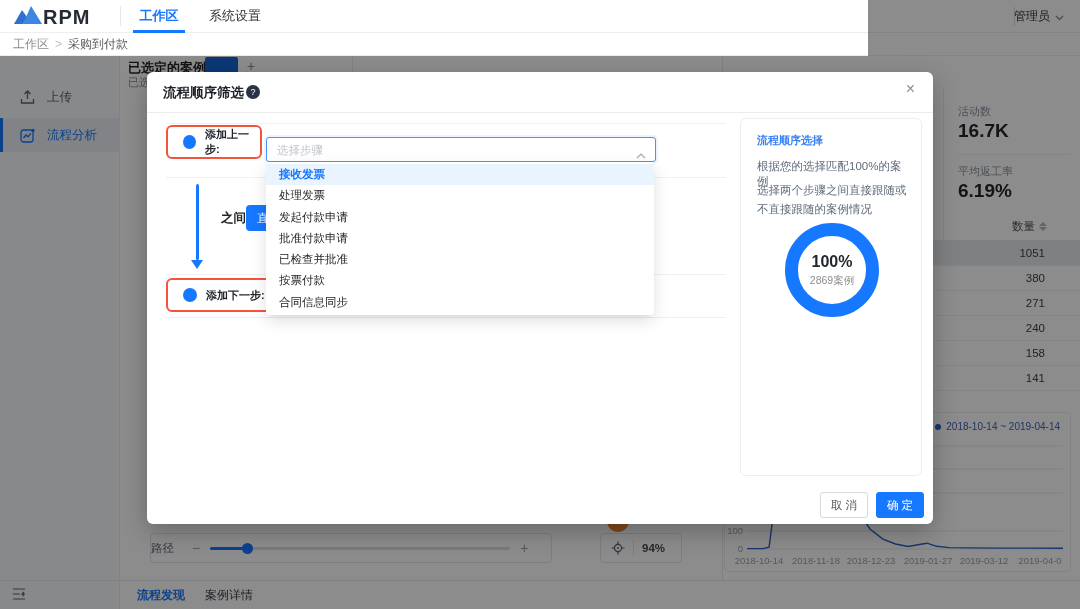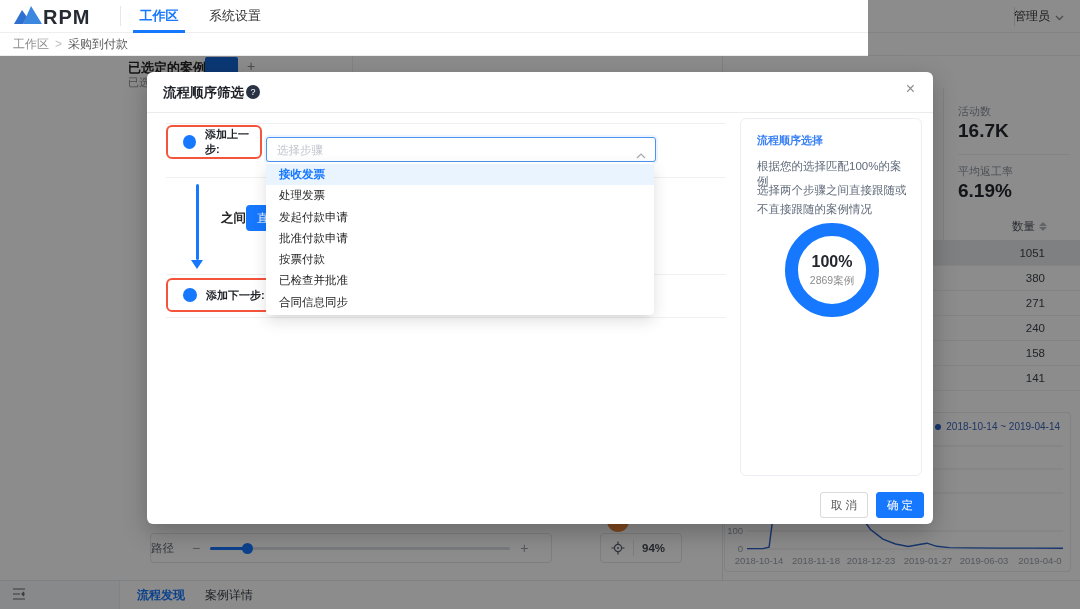--- a/index.html
+++ b/index.html
@@ -144,20 +144,41 @@
       </span>
     </div>
   </header>
 
   <nav id="breadcrumb">
     <span class="crumb-prev">工作区</span>
     <span class="crumb-sep">&gt;</span>
     <span class="crumb-cur">采购到付款</span>
   </nav>
 
+  <aside id="sidebar">
+    <div class="side-item" style="top:24px;">
+      <span class="s-icon">
+        <svg width="15" height="15" viewBox="0 0 15 15">
+            <path d="M7.5 1 L7.5 9 M4.5 4 L7.5 1 L10.5 4" fill="none" stroke="#5a6472" stroke-width="1.3"></path>
+            <path d="M1.5 9 L1.5 13 L13.5 13 L13.5 9" fill="none" stroke="#5a6472" stroke-width="1.3"></path>
+          </svg>
+      </span>
+      <span class="s-label">上传</span>
+    </div>
+    <div class="side-item active" style="top:62px;">
+      <span class="s-icon">
+        <svg width="15" height="15" viewBox="0 0 15 15">
+            <rect x="1" y="2" width="12" height="12" rx="2.5" fill="none" stroke="#1677ff" stroke-width="1.3"></rect>
+            <polyline points="3.5,10 6,7 8,8.8 10.8,5.4" fill="none" stroke="#1677ff" stroke-width="1.3"></polyline>
+            <circle cx="13" cy="2.4" r="1.6" fill="#1677ff"></circle>
+          </svg>
+      </span>
+      <span class="s-label">流程分析</span>
+    </div>
+  </aside>
   <div id="sidebar-footer">
     <span style="margin-left:12px;">
       <svg width="14" height="12" viewBox="0 0 14 12">
           <path d="M1 1 H13 M1 6 H8 M1 11 H13 M13 6 H10.5 M12 4 L10 6 L12 8" fill="none" stroke="#666" stroke-width="1.2"></path>
         </svg>
     </span>
   </div>
 
   <main id="content">
     <div class="c-title">已选定的案例</div>
@@ -232,21 +253,21 @@
       <div class="legend">
         <span class="legend-dot"></span>
         <span class="legend-text">2018-10-14 ~ 2019-04-14</span>
       </div>
       <span class="ytick" style="top:112px;">100</span>
       <span class="ytick" style="top:130px;">0</span>
       <span class="xtick" style="left:5px;">2018-10-14</span>
       <span class="xtick" style="left:62px;">2018-11-18</span>
       <span class="xtick" style="left:117px;">2018-12-23</span>
       <span class="xtick" style="left:174px;">2019-01-27</span>
-      <span class="xtick" style="left:230px;">2019-06-03</span>
+      <span class="xtick" style="left:230px;">2019-03-12</span>
       <span class="xtick" style="left:286px;">2019-04-0</span>
     </div>
   </section>
 
   <div id="overlay-main"></div>
   <div id="overlay-topright"></div>
 
   <div id="modal">
     <div class="m-title">流程顺序筛选</div>
     <div class="m-help">?</div>
@@ -277,22 +298,22 @@
       <div class="radio-dot"></div>
       <span class="hl-label">添加下一步:</span>
     </div>
     <div class="m-rowline" style="top:245px;"></div>
 
     <div class="dropdown">
       <div class="dd-option selected">接收发票</div>
       <div class="dd-option">处理发票</div>
       <div class="dd-option">发起付款申请</div>
       <div class="dd-option">批准付款申请</div>
+      <div class="dd-option">已检查并批准</div>
       <div class="dd-option">按票付款</div>
-      <div class="dd-option">已检查并批准</div>
       <div class="dd-option">合同信息同步</div>
     </div>
 
     <div class="side-card">
       <div class="sc-title">流程顺序选择</div>
       <div class="sc-p1">根据您的选择匹配100%的案例</div>
       <div class="sc-p2">选择两个步骤之间直接跟随或不直接跟随的案例情况</div>
       <div class="donut">
         <span class="donut-pct">100%</span>
         <span class="donut-sub">2869案例</span>

